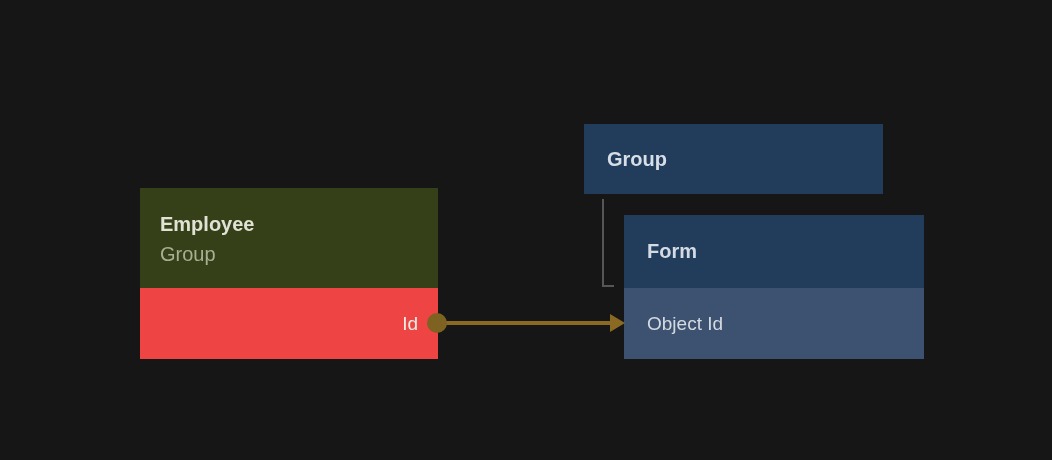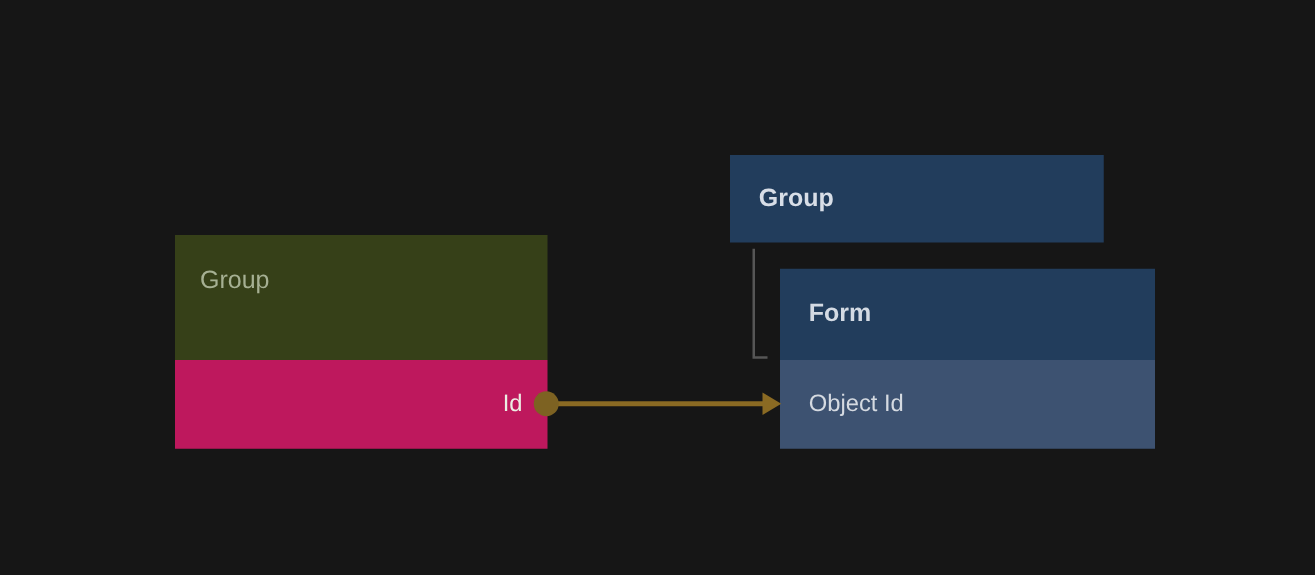--- a/index.html
+++ b/index.html
@@ -23,21 +23,21 @@
   }
   .employee-title {
     font-size: 20px; font-weight: 700; color: #dfe2d4;
     line-height: 30px; display: block;
   }
   .employee-subtitle {
     font-size: 20px; font-weight: 400; color: #a6b093;
     line-height: 30px; display: block;
   }
   .employee-field {
-    height: 71px; background: #be185d;
+    height: 71px; background: #ef4444;
     display: flex; align-items: center; justify-content: flex-end;
     padding: 0 20px; box-sizing: border-box;
     font-size: 19px; color: #eceee4;
   }
 
   
   .group-node {
     left: 584px; top: 124px; width: 299px; height: 70px;
     background: #223d5c;
     display: flex; align-items: center;
@@ -67,20 +67,21 @@
   }
   .edge-layer .hit { pointer-events: auto; }
 </style>
 </head>
 <body>
 
 <div class="canvas">
 
   <div class="node employee-node">
     <div class="employee-header">
+      <span class="employee-title">Employee</span>
       <span class="employee-subtitle">Group</span>
     </div>
     <div class="employee-field">
       <span>Id</span>
     </div>
   </div>
 
   <div class="node group-node">
     <span class="group-title">Group</span>
   </div>

